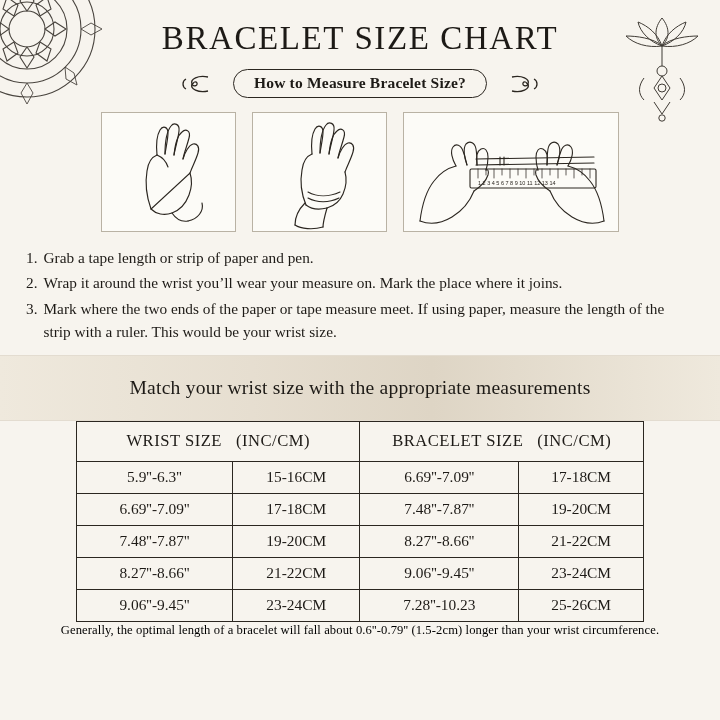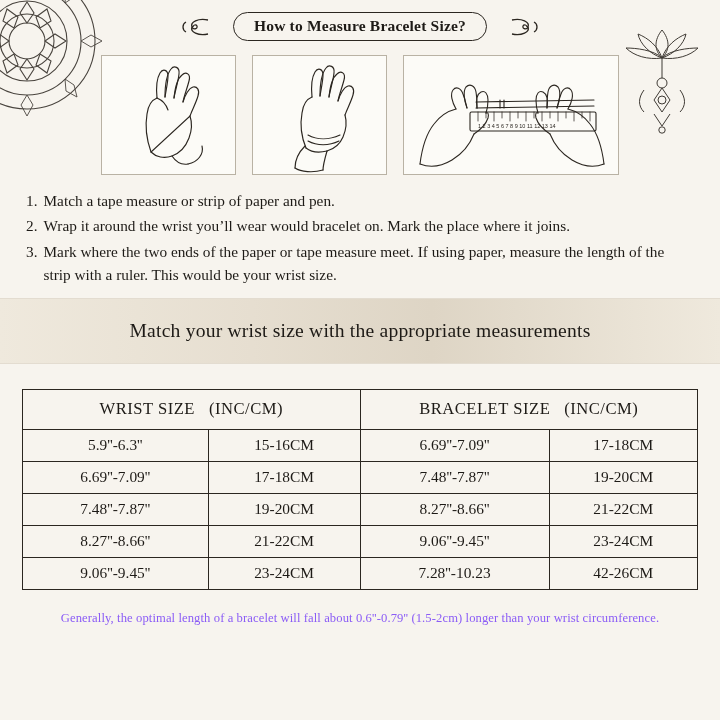--- a/index.html
+++ b/index.html
@@ -121,22 +121,22 @@
   }
   .banner div {
     font-size: 19.6px;
     letter-spacing: .2px;
     line-height: 1.25;
   }
 
   
   table.size-table {
     border-collapse: collapse;
-    width: 676px;
-    margin: 25px auto 0 auto;
+    width: 568px;
+    margin: 0 auto 0 auto;
     font-size: 15.4px;
     table-layout: fixed;
   }
   table.size-table th,
   table.size-table td {
     border: 1px solid #2b2620;
     text-align: center;
     padding: 6px 2px 7px 2px;
     font-weight: normal;
     background: transparent;
@@ -153,23 +153,23 @@
 
   .head-inner {
     display: inline-block;
   }
   .head-unit { margin-left: 14px; }
 
   
   .footnote {
     text-align: center;
     font-size: 12.6px;
-    margin-top: 21px;
+    margin-top: 1px;
     letter-spacing: .1px;
-    color: #8b5cf6;
+    color: #000000;
   }
 
   svg { display: block; }
 </style>
 </head>
 <body>
 
 <div class="page">
 
   <svg class="mandala-tl" viewBox="0 0 150 150">
@@ -213,20 +213,21 @@
       <circle cx="48" cy="63" r="5"></circle>
       <path d="M48 68 L40 80 L48 92 L56 80 Z"></path>
       <circle cx="48" cy="80" r="4"></circle>
       <path d="M40 94 L48 106 L56 94"></path>
       <circle cx="48" cy="110" r="3.2"></circle>
       <path d="M30 70 C24 78 24 86 30 92"></path>
       <path d="M66 70 C72 78 72 86 66 92"></path>
     </g>
   </svg>
 
+  <h1 class="title">BRACELET SIZE CHART</h1>
 
   <div class="subtitle-row">
     <svg class="flourish" viewBox="0 0 30 22">
       <g fill="none" stroke="#2b2620" stroke-width="1.3">
         <path d="M28 4 C18 2 10 6 12 11 C13 14 18 13 17 10 C16 8 13 9 13 11"></path>
         <path d="M28 18 C18 20 10 16 12 11"></path>
         <path d="M6 6 C2 8 2 14 6 16"></path>
       </g>
     </svg>
     <div class="pill">How to Measure Bracelet Size?</div>
@@ -307,25 +308,25 @@
           <text x="74" y="72" fill="#2b2620" stroke="none" font-size="5.5">1 2 3 4 5 6 7 8 9 10 11 12 13 14</text>
         </g>
       </svg>
     </div>
 
   </div>
 
   <div class="steps">
     <div class="step">
       <span class="num">1.</span>
-      <span class="txt">Match a tape measure or strip of paper and pen.</span>
+      <span class="txt">Grab a tape length or strip of paper and pen.</span>
     </div>
     <div class="step">
       <span class="num">2.</span>
-      <span class="txt">Wrap it around the wrist you’ll wear would bracelet on. Mark the place where it joins.</span>
+      <span class="txt">Wrap it around the wrist you’ll wear your measure on. Mark the place where it joins.</span>
     </div>
     <div class="step">
       <span class="num">3.</span>
       <span class="txt">Mark where the two ends of the paper or tape measure meet. If using paper, measure the length of the strip with a ruler. This would be your wrist size.</span>
     </div>
   </div>
 
   <div class="banner">
     <div>Match your wrist size with the appropriate measurements</div>
   </div>
@@ -369,20 +370,20 @@
       <tr>
         <td>8.27''-8.66''</td>
         <td>21-22CM</td>
         <td>9.06''-9.45''</td>
         <td>23-24CM</td>
       </tr>
       <tr>
         <td>9.06''-9.45''</td>
         <td>23-24CM</td>
         <td>7.28''-10.23</td>
-        <td>42-26CM</td>
+        <td>25-26CM</td>
       </tr>
     </tbody>
   </table>
 
   <div class="footnote">Generally, the optimal length of a bracelet will fall about 0.6''-0.79'' (1.5-2cm) longer than your wrist circumference.</div>
 
 </div>
 
 </body></html>

